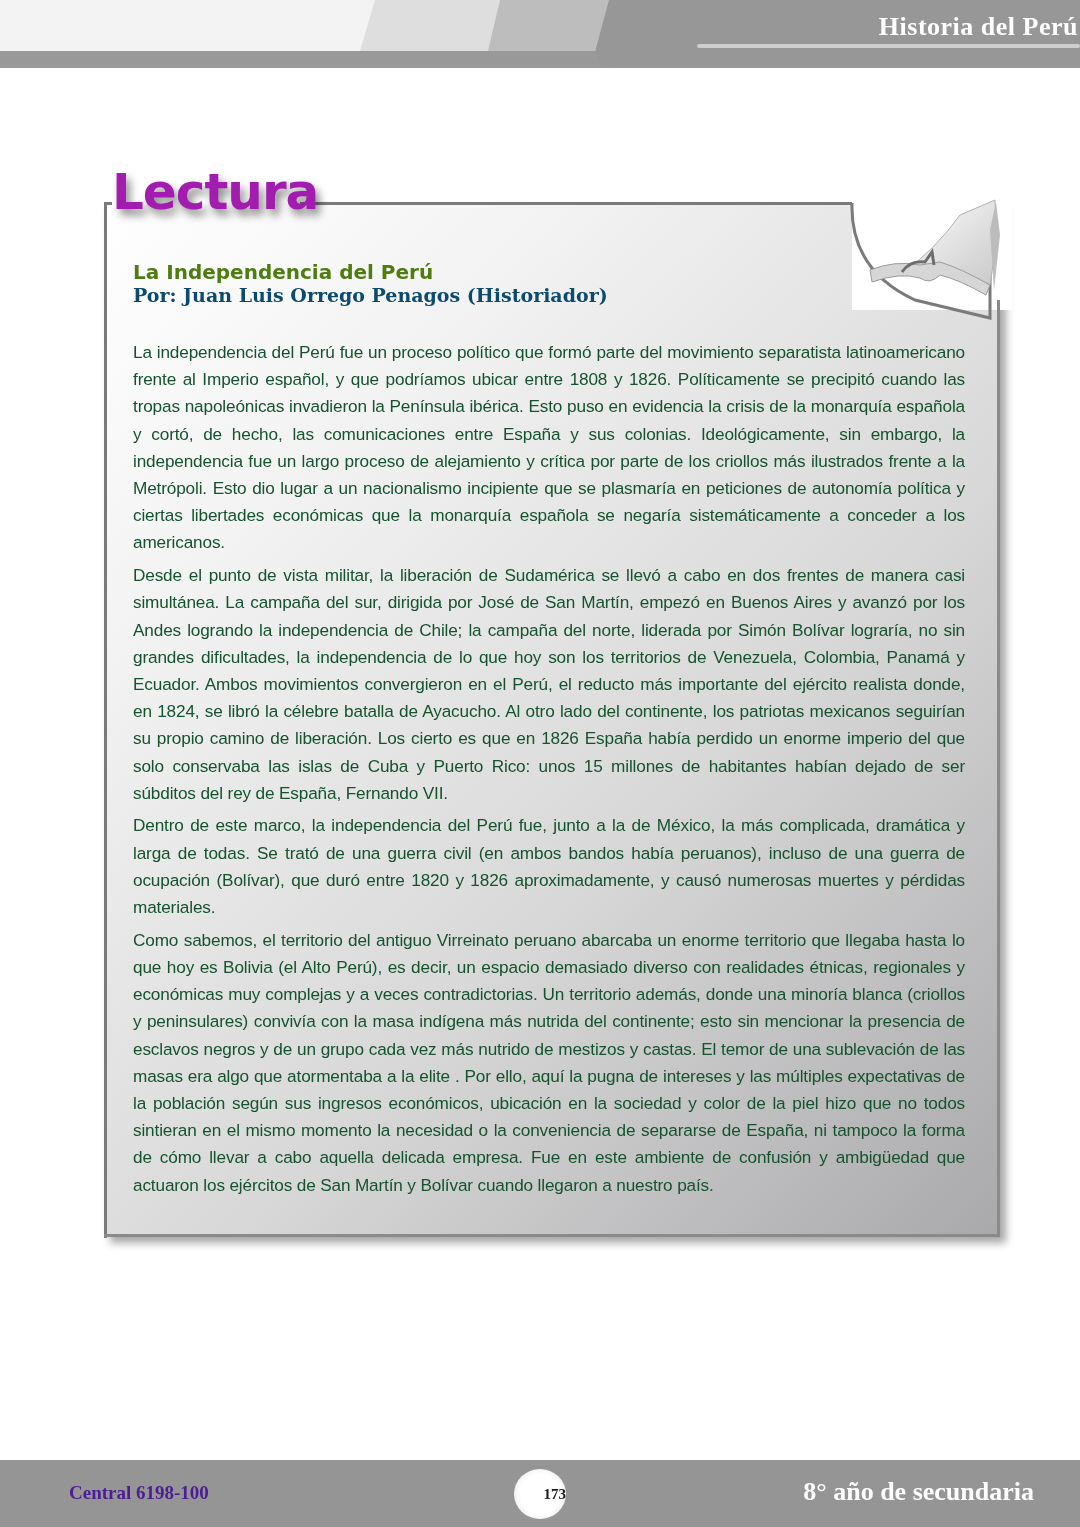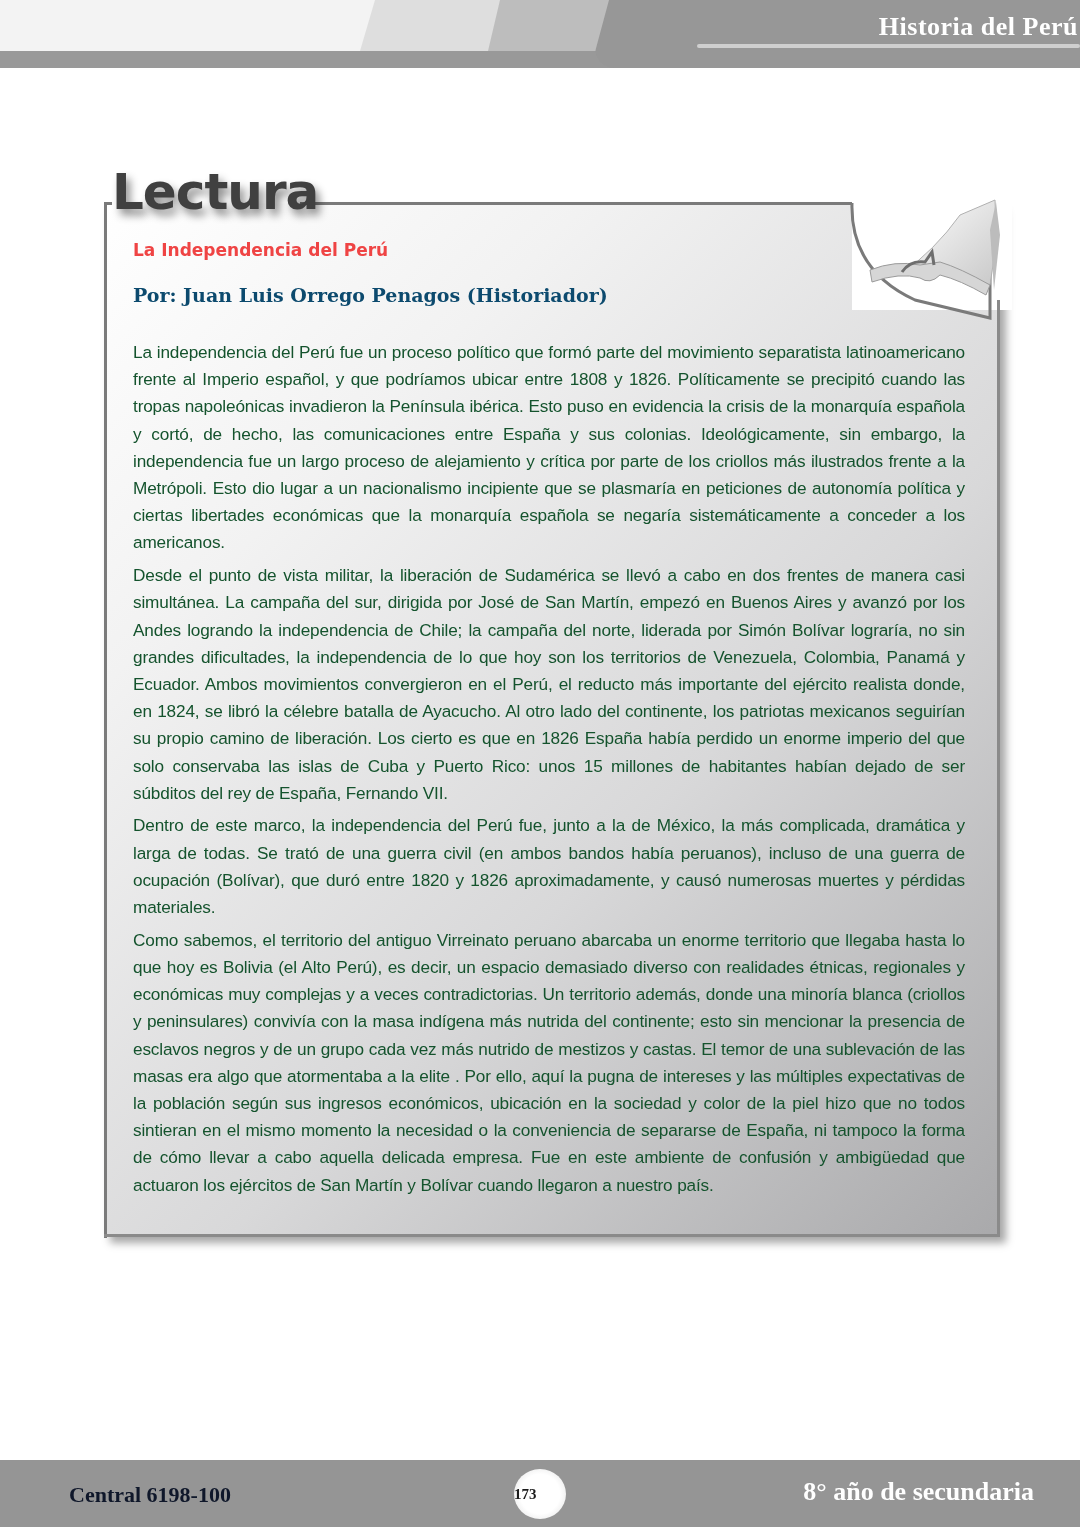--- a/index.html
+++ b/index.html
@@ -17,53 +17,53 @@
   .hdr-slant2 { position: absolute; left: 488px; top: 0; width: 160px; height: 51px; background: #bdbdbd;
     clip-path: polygon(12px 0, 160px 0, 148px 100%, 0 100%); }
   .hdr-dark { position: absolute; left: 595px; top: 0; width: 485px; height: 68px; background: #979797;
     clip-path: polygon(14px 0, 485px 0, 485px 100%, 0 100%, 0 52px); border-bottom-left-radius: 20px; }
   .hdr-title { position: absolute; right: 46px; top: 12px; color: #ffffff; font-weight: bold;
     font-size: 26px; letter-spacing: 0.5px; font-family: "Liberation Serif", serif; }
   .hdr-line { position: absolute; left: 697px; top: 44px; width: 383px; height: 4px; background: #cfcfcf; border-radius: 2px; }
 
   
   .lectura-title { position: absolute; left: 112px; top: 163px; font-family: "DejaVu Sans", sans-serif;
-    font-weight: bold; font-size: 50px; color: #404040; letter-spacing: -1px;
+    font-weight: bold; font-size: 50px; color: #a21caf; letter-spacing: -1px;
     text-shadow: 4px 6px 8px rgba(0,0,0,0.45); }
   .box { position: absolute; left: 104px; top: 204px; width: 896px; height: 1032px;
     background: linear-gradient(135deg, #ffffff 0%, #f2f2f2 25%, #d8d8d9 60%, #a9a9ab 100%);
     box-shadow: 6px 7px 8px rgba(0,0,0,0.35); }
   .box-border-left { position: absolute; left: 104px; top: 204px; width: 3px; height: 1034px; background: #7a7a7a; }
   .box-border-top { position: absolute; left: 300px; top: 202px; width: 552px; height: 3px; background: #7a7a7a; }
   .box-border-top2 { position: absolute; left: 104px; top: 202px; width: 8px; height: 3px; background: #7a7a7a; }
   .box-border-bottom { position: absolute; left: 104px; top: 1234px; width: 896px; height: 3px; background: #8a8a8a; }
   .box-border-right { position: absolute; left: 997px; top: 300px; width: 3px; height: 936px; background: #8a8a8a; }
   .box-cut { position: absolute; left: 852px; top: 170px; width: 160px; height: 140px; background: #ffffff; }
 
   .book { position: absolute; left: 840px; top: 190px; width: 170px; height: 130px; }
 
-  .sub-title { position: absolute; left: 133px; top: 240px; font-family: "DejaVu Sans", sans-serif;
-    font-weight: bold; font-size: 17px; color: #ef4444; }
+  .sub-title { position: absolute; left: 133px; top: 260px; font-family: "DejaVu Sans", sans-serif;
+    font-weight: bold; font-size: 20px; color: #4d7c0f; }
   .author { position: absolute; left: 133px; top: 284px; font-family: "DejaVu Serif", serif;
     font-weight: bold; font-size: 19px; color: #0c4a6e; }
 
   .body-text { position: absolute; left: 133px; top: 339px; width: 832px;
     font-family: "Liberation Sans", sans-serif; font-size: 17.2px; line-height: 27.2px; color: #14532d;
     letter-spacing: -0.15px; }
   .body-text p { margin: 0 0 5.5px 0; text-align: justify; }
 
   
   .ftr { position: absolute; left: 0; top: 1460px; width: 1080px; height: 67px; background: #959595; }
-  .ftr-left { position: absolute; left: 69px; top: 22px; color: #0f172a; font-weight: bold; font-size: 22px;
+  .ftr-left { position: absolute; left: 69px; top: 22px; color: #4c1d95; font-weight: bold; font-size: 19px;
     font-family: "Liberation Serif", serif; }
   .ftr-right { position: absolute; right: 46px; top: 17px; color: #ffffff; font-weight: bold; font-size: 26px;
     font-family: "Liberation Serif", serif; }
   .page-badge { position: absolute; left: 514px; top: 9px; width: 52px; height: 50px; border-radius: 50%;
     background: radial-gradient(circle, #ffffff 55%, #ececec 80%, #d6d6d6 100%);
-    display: flex; align-items: center; justify-content: flex-start; }
+    display: flex; align-items: center; justify-content: flex-end; }
   .page-num { font-weight: bold; font-size: 15px; color: #1b1b1b; font-family: "Liberation Serif", serif; }
 </style>
 </head>
 <body>
 
 <div class="hdr">
   <div class="hdr-base"></div>
   <div class="hdr-slant1"></div>
   <div class="hdr-slant2"></div>
   <div class="hdr-strip"></div>

